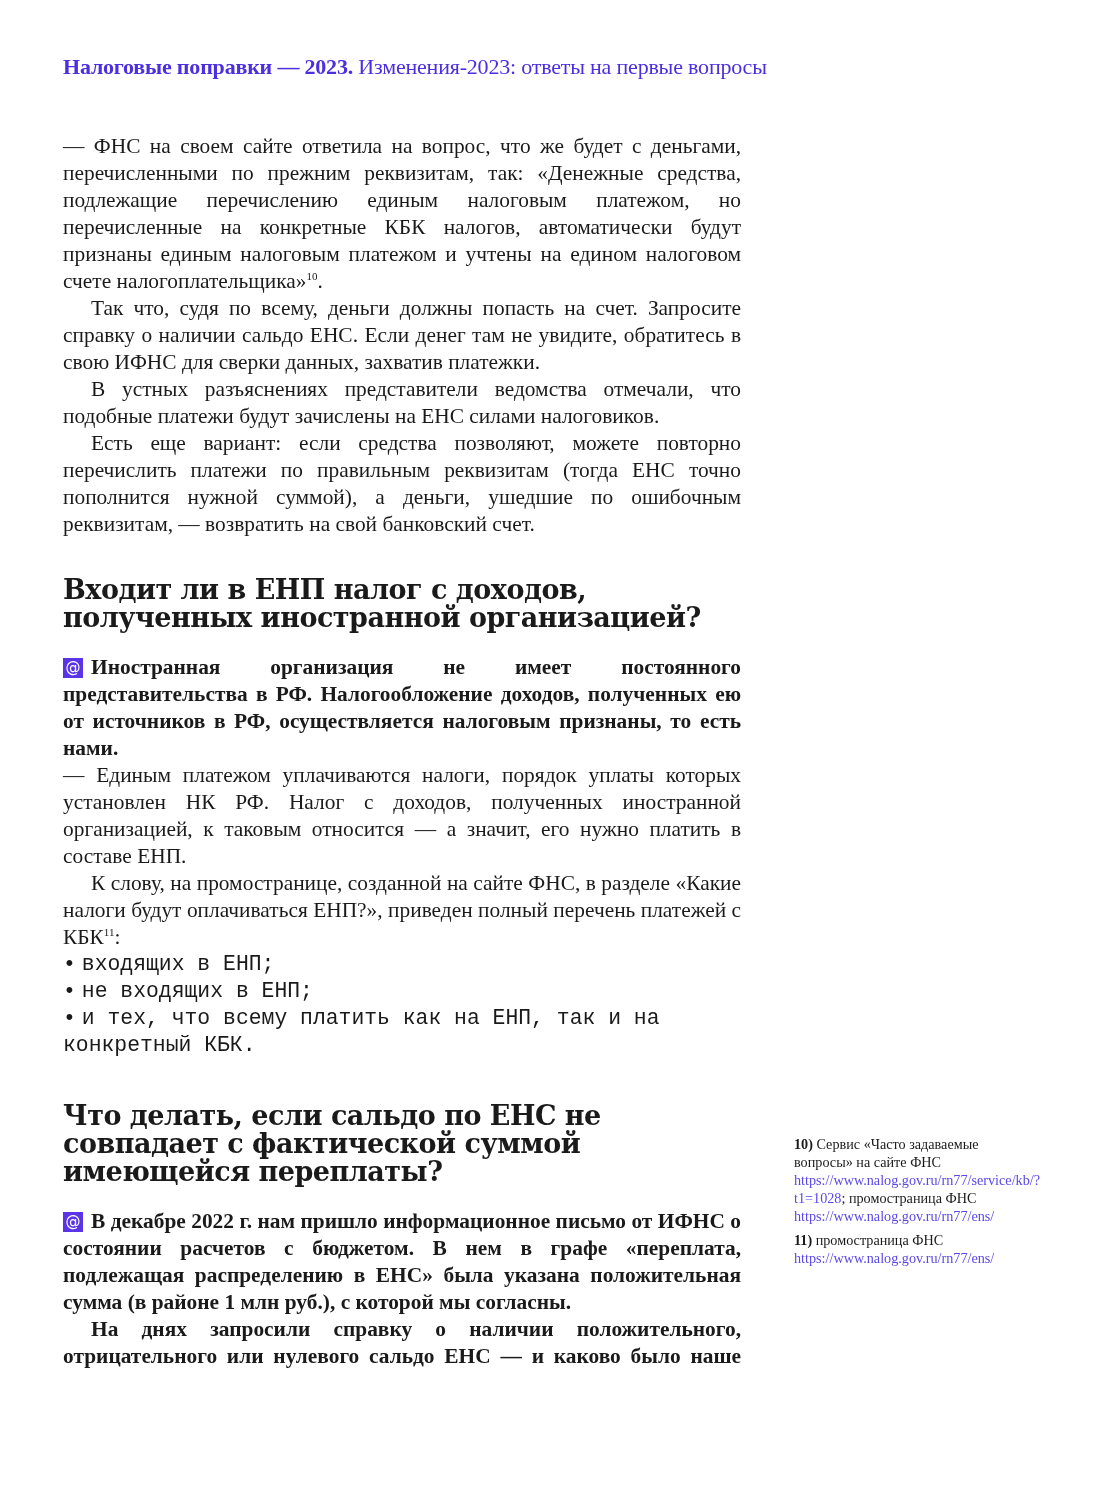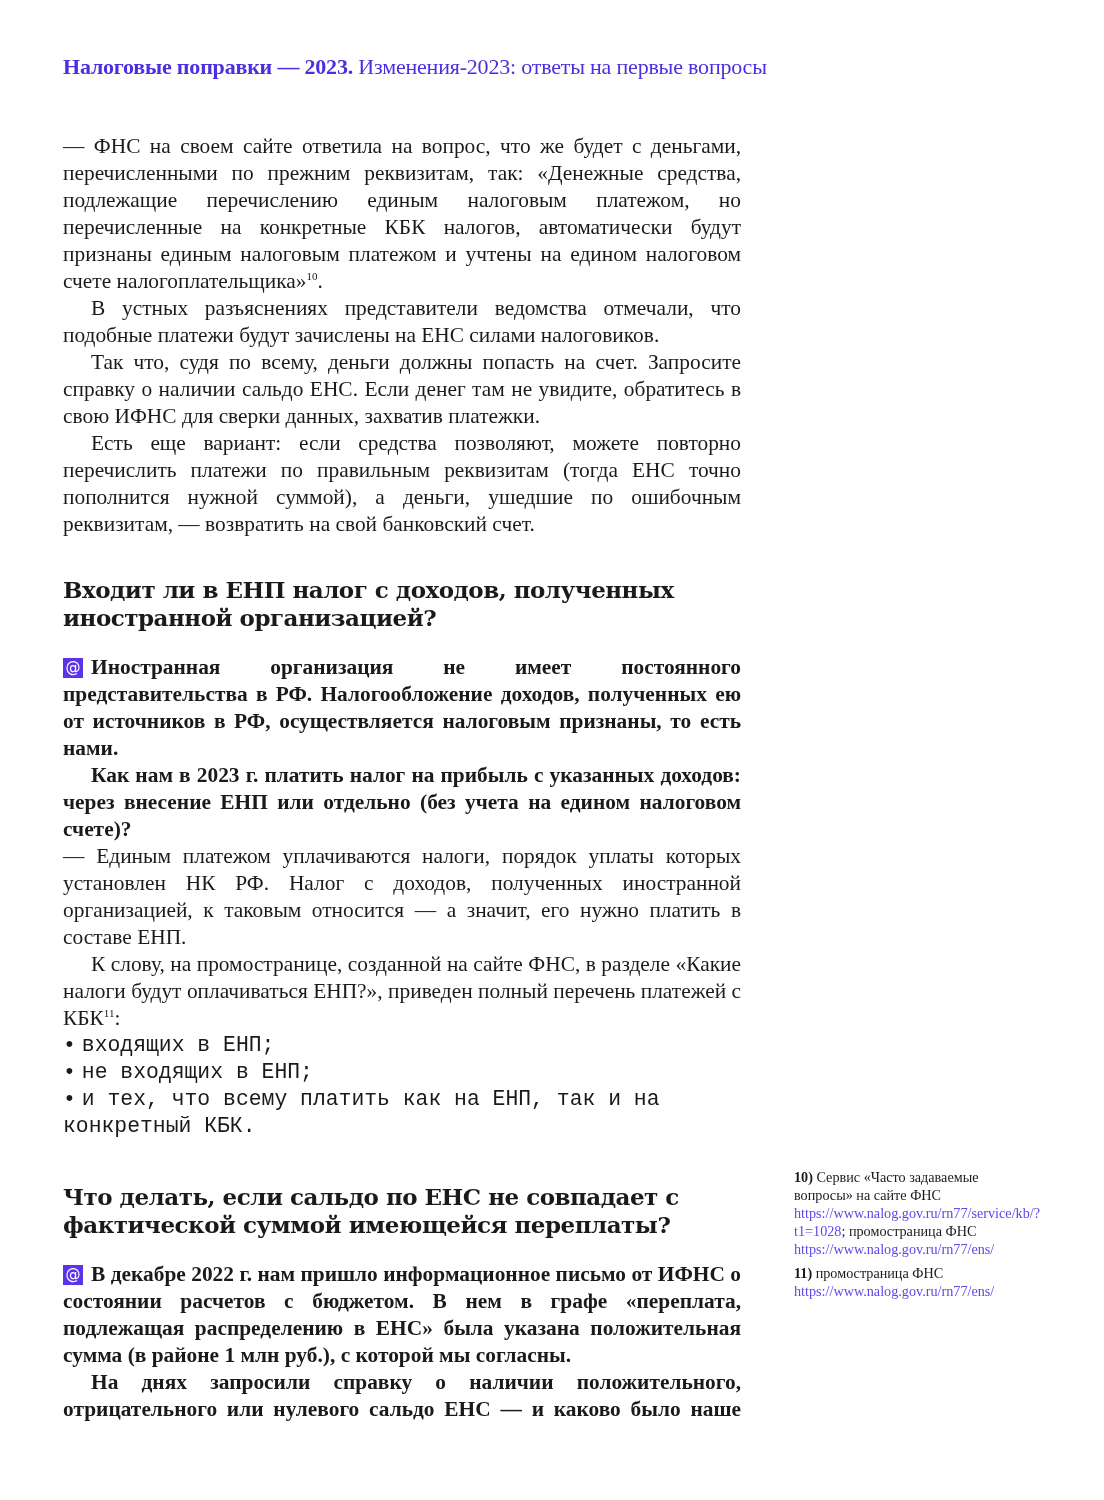--- a/index.html
+++ b/index.html
@@ -17,35 +17,35 @@
     .running-head .rh-bold { font-weight: bold; }
     .main {
       position: absolute; left: 63px; top: 133px; width: 678px;
       font-family: "Liberation Serif", "DejaVu Serif", serif;
       font-size: 21.4px; line-height: 27px; text-align: justify;
     }
     .main p { margin: 0; }
     .indent { text-indent: 28px; }
     .h2 {
       font-family: "DejaVu Serif", "Liberation Serif", serif;
-      font-weight: bold; font-size: 23px; line-height: 28px;
+      font-weight: bold; font-size: 27px; line-height: 28px;
       text-align: left; margin: 0; letter-spacing: -0.5px;
     }
     .q { font-weight: bold; }
     .at-icon {
       display: inline-block; width: 20px; height: 20px;
       background: #5a34e6; color: #ffffff; font-size: 15px; line-height: 19px;
       text-align: center; vertical-align: 2px; margin-right: 8px;
       font-family: "DejaVu Sans", sans-serif; font-weight: normal; text-indent: 0;
     }
     sup { font-size: 11px; line-height: 0; vertical-align: 8px; }
     .bullets { margin: 0; padding: 0; list-style: none; text-align: left; font-family: Liberation Mono, monospace; }
     .bullets li::before { content: "•"; margin-right: 6px; }
     .footnotes {
-      position: absolute; left: 794px; top: 1168px; width: 220px;
+      position: absolute; left: 794px; top: 1135px; width: 220px;
       font-family: "Liberation Serif", "DejaVu Serif", serif;
       font-size: 14.2px; line-height: 18px; color: #1a1a1a;
     }
     .footnotes .fn { margin: 0 0 6px 0; }
     .footnotes .fn-num { font-weight: bold; }
     .footnotes a { color: #5a48e8; text-decoration: none; }
     .page-number {
       position: absolute; left: 63px; top: 1514px;
       font-family: "Liberation Sans", "DejaVu Sans", sans-serif;
       font-size: 22px; color: #4c1d95;
@@ -54,28 +54,27 @@
 </head>
 <body>
 
 <div class="running-head">
   <span class="rh-bold">Налоговые поправки — 2023.</span>
   <span>Изменения-2023: ответы на первые вопросы</span>
 </div>
 
 <div class="main">
   <p><span>— ФНС на своем сайте ответила на вопрос, что же будет с деньгами, перечисленными по прежним реквизитам, так: «Денежные средства, подлежащие перечислению единым налоговым платежом, но перечисленные на конкретные КБК налогов, автоматически будут признаны единым налоговым платежом и учтены на едином налоговом счете налогоплательщика»</span><sup>10</sup><span>.</span></p>
+  <p class="indent">Так что, судя по всему, деньги должны попасть на счет. Запросите справку о наличии сальдо ЕНС. Если денег там не увидите, обратитесь в свою ИФНС для сверки данных, захватив платежки.</p>
   <p class="indent">В устных разъяснениях представители ведомства отмечали, что подобные платежи будут зачислены на ЕНС силами налоговиков.</p>
-  <p class="indent">Так что, судя по всему, деньги должны попасть на счет. Запросите справку о наличии сальдо ЕНС. Если денег там не увидите, обратитесь в свою ИФНС для сверки данных, захватив платежки.</p>
   <p class="indent">Есть еще вариант: если средства позволяют, можете повторно перечислить платежи по правильным реквизитам (тогда ЕНС точно пополнится нужной суммой), а деньги, ушедшие по ошибочным реквизитам, — возвратить на свой банковский счет.</p>
 
   <h2 class="h2" style="margin-top:38px; margin-bottom:22px;">Входит ли в ЕНП налог с доходов, полученных иностранной организацией?</h2>
 
   <p class="q"><span class="at-icon">@</span><span>Иностранная организация не имеет постоянного представительства в РФ. Налогообложение доходов, полученных ею от источников в РФ, осуществляется налоговым признаны, то есть нами.</span></p>
-  <p class="q indent">Как нам в 2023 г. платить налог на прибыль с указанных доходов: через внесение ЕНП или отдельно (без учета на едином налоговом счете)?</p>
   <p>— Единым платежом уплачиваются налоги, порядок уплаты которых установлен НК РФ. Налог с доходов, полученных иностранной организацией, к таковым относится — а значит, его нужно платить в составе ЕНП.</p>
   <p class="indent"><span>К слову, на промостранице, созданной на сайте ФНС, в разделе «Какие налоги будут оплачиваться ЕНП?», приведен полный перечень платежей с КБК</span><sup>11</sup><span>:</span></p>
   <ul class="bullets">
     <li>входящих в ЕНП;</li>
     <li>не входящих в ЕНП;</li>
     <li>и тех, что всему платить как на ЕНП, так и на конкретный КБК.</li>
   </ul>
 
   <h2 class="h2" style="margin-top:43px; margin-bottom:22px; width:660px;">Что делать, если сальдо по ЕНС не совпадает с фактической суммой имеющейся переплаты?</h2>
 

